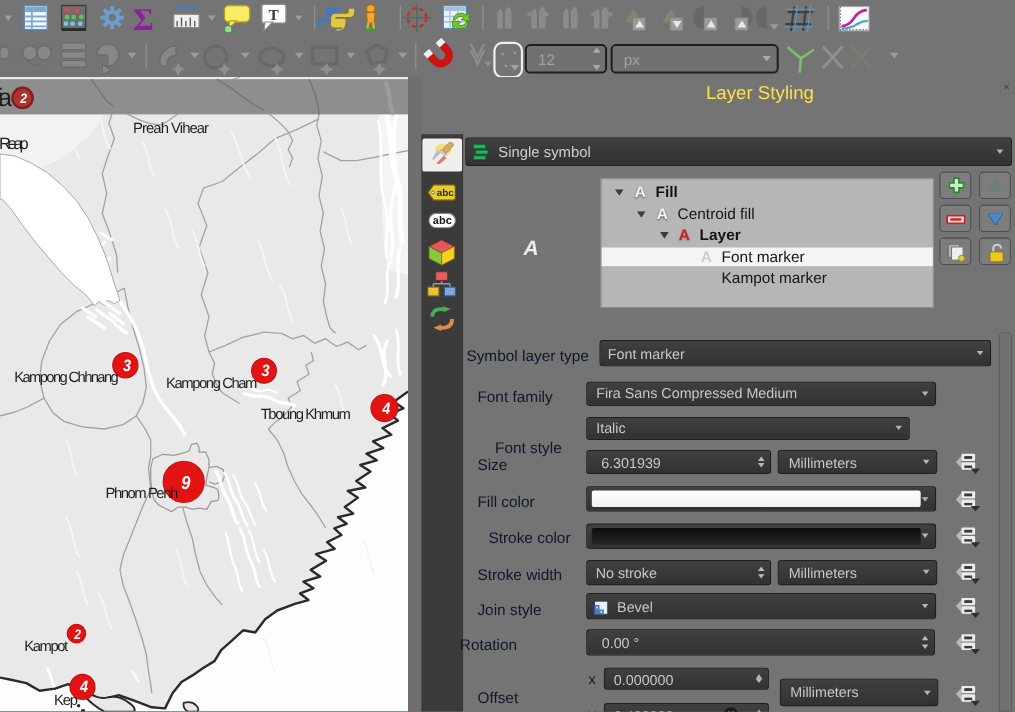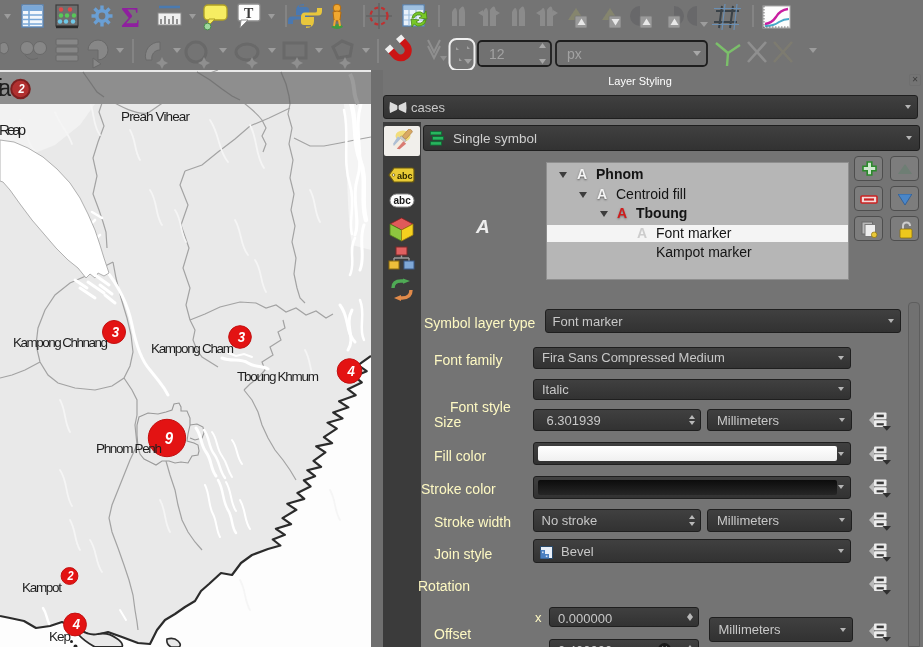--- a/index.html
+++ b/index.html
@@ -5,21 +5,21 @@
   html,body{margin:0;padding:0;}
   body{width:923px;height:647px;overflow:hidden;position:relative;
        font-family:"Liberation Sans", sans-serif;background:#747474;}
   .abs{position:absolute;}
   #toolbar{left:0;top:0;width:923px;height:70px;background:#747474;}
   #map{left:0;top:70px;width:371px;height:577px;background:#15803d;overflow:hidden;}
   #panel{left:371px;top:70px;width:552px;height:577px;background:#747474;}
   .dk{position:absolute;background:linear-gradient(#404040,#323232);border:1px solid #1f1f1f;
       border-radius:3px;color:#c8c8c8;font-size:13px;
       box-sizing:border-box;white-space:nowrap;overflow:hidden;}
-  .lbl{position:absolute;color:#fef9c3;font-size:14px;white-space:nowrap;}
+  .lbl{position:absolute;color:#0f172a;font-size:14px;white-space:nowrap;}
   .carr{position:absolute;right:6px;top:50%;margin-top:-2px;width:0;height:0;
         border-left:3.5px solid transparent;border-right:3.5px solid transparent;
         border-top:4px solid #b5b5b5;}
   .spinarr{position:absolute;right:5px;width:0;height:0;
         border-left:3.5px solid transparent;border-right:3.5px solid transparent;}
   .up{top:5px;border-bottom:4.5px solid #b9b9b9;}
   .dn{bottom:5px;border-top:4.5px solid #b9b9b9;}
   .trow{position:absolute;left:1px;width:300px;height:19px;font-size:14px;color:#141414;}
   .btn6{position:absolute;width:29px;height:25px;background:#7d7d7d;
         border:1px solid #4e4e4e;border-radius:4px;box-sizing:border-box;}
@@ -329,31 +329,23 @@
     <text x="80.1" y="510.5" font-size="12.5">2</text>
     <text x="86.9" y="559.5" font-size="15">4</text>
   </g>
 </svg>
 </div>
 <div id="panel" class="abs">
 
   <div class="abs" style="left:0;top:0;width:11.5px;height:577px;background:#6f6f6f;"></div>
   <div class="abs" style="left:11.5px;top:52px;width:38px;height:525px;background:#3b3b3b;"></div>
 
-  <div class="abs" style="left:169px;top:5px;width:200px;text-align:center;color:#ffffff;font-size:11px;">Layer Styling</div>
+  <div class="abs" style="left:169px;top:5px;width:200px;text-align:right;color:#fde047;font-size:17px;">Layer Styling</div>
   <div class="abs" style="left:538px;top:4px;width:10px;height:10px;border:1px solid #6f6f6f;border-radius:2px;color:#3f3f3f;font-size:8px;line-height:10px;text-align:center;">✕</div>
 
-  <div class="dk" style="left:12px;top:24.5px;width:535px;height:24px;">
-    <svg class="abs" style="left:5px;top:5px;" width="18" height="13" viewBox="0 0 18 13">
-      <path d="M1.6 1.2 Q0.6 0.8 0.8 2.2 Q0.2 6.5 0.8 10.8 Q0.6 12.2 1.6 11.8 L7.6 9 Q8.4 8.6 8.4 7.6 L8.4 5.4 Q8.4 4.4 7.6 4 Z" fill="#dcdcdc"></path>
-      <path d="M16.4 1.2 Q17.4 0.8 17.2 2.2 Q17.8 6.5 17.2 10.8 Q17.4 12.2 16.4 11.8 L10.4 9 Q9.6 8.6 9.6 7.6 L9.6 5.4 Q9.6 4.4 10.4 4 Z" fill="#dcdcdc"></path>
-    </svg>
-    <span class="abs" style="left:27px;top:4px;">cases</span>
-    <i class="carr"></i>
-  </div>
 
   <div class="abs" style="left:12.5px;top:55.5px;width:36px;height:30px;background:#f1efeb;border-radius:2px;"></div>
   <svg class="abs" style="left:17px;top:59px;" width="26" height="24" viewBox="0 0 26 24">
     <ellipse cx="15" cy="7" rx="7.5" ry="5.5" fill="#f2dd7a"></ellipse>
     <g transform="rotate(42 13 12)">
       <rect x="10.8" y="-3" width="4.6" height="11" rx="1.5" fill="#d9a965" stroke="#a87838" stroke-width="0.6"></rect>
       <rect x="9.8" y="8" width="6.6" height="2.6" fill="#cdcdcd" stroke="#8a8a8a" stroke-width="0.5"></rect>
       <path d="M7.6 10.6 L18.6 10.6 L17.4 19 Q13 22 8.9 19 Z" fill="#f4ece0"></path>
       <path d="M7.6 10.6 L11.3 10.6 L11 20.5 Q9.6 20 8.9 19 Z" fill="#aebfd4"></path>
       <path d="M15 10.6 L18.6 10.6 L17.4 19 Q16.3 20 15 20.5 Z" fill="#d97b72"></path>
@@ -399,35 +391,35 @@
   <div class="abs" style="left:105px;top:146px;width:20px;color:#ededed;font-size:19px;font-style:italic;font-weight:bold;">A</div>
 
   <div class="abs" style="left:175px;top:92px;width:303px;height:118px;background:#b6b6b6;border:1px solid #8e8e8e;box-sizing:border-box;">
     <div class="abs" style="left:1px;top:132px;"></div>
     <div class="abs" style="left:0;top:61.5px;width:301px;height:17px;background:#f4f4f4;"></div>
     <div class="trow" style="top:3px;">
       <svg class="abs" style="left:11px;top:6px;" width="8" height="6">
           <path d="M0 0 L8 0 L4 6 Z" fill="#3d3d3d"></path>
         </svg>
       <span class="abs" style="left:29px;top:0px;color:#f5f5f5;font-weight:bold;text-shadow:0 1px 2px #555;">A</span>
-      <span class="abs" style="left:48px;top:0px;font-weight:bold;">Phnom</span>
+      <span class="abs" style="left:48px;top:0px;font-weight:bold;">Fill</span>
     </div>
     <div class="trow" style="top:22.5px;">
       <svg class="abs" style="left:31px;top:6px;" width="8" height="6">
           <path d="M0 0 L8 0 L4 6 Z" fill="#3d3d3d"></path>
         </svg>
       <span class="abs" style="left:49px;top:0px;color:#f5f5f5;font-weight:bold;text-shadow:0 1px 2px #555;">A</span>
       <span class="abs" style="left:68px;top:0px;">Centroid fill</span>
     </div>
     <div class="trow" style="top:42px;">
       <svg class="abs" style="left:52px;top:6px;" width="8" height="6">
           <path d="M0 0 L8 0 L4 6 Z" fill="#3d3d3d"></path>
         </svg>
       <span class="abs" style="left:69px;top:0px;color:#cf1d1d;font-weight:bold;text-shadow:0 1px 2px #777;">A</span>
-      <span class="abs" style="left:88px;top:0px;font-weight:bold;">Tboung</span>
+      <span class="abs" style="left:88px;top:0px;font-weight:bold;">Layer</span>
     </div>
     <div class="trow" style="top:61.5px;">
       <span class="abs" style="left:89px;top:0px;color:#cdcdcd;font-weight:bold;">A</span>
       <span class="abs" style="left:108px;top:0px;">Font marker</span>
     </div>
     <div class="trow" style="top:80.5px;">
       <span class="abs" style="left:108px;top:0px;">Kampot marker</span>
     </div>
   </div>
 
@@ -464,37 +456,37 @@
       <path d="M4 8 L4 5 Q4 1.5 7.5 1.5 Q11 1.5 11 5" fill="none" stroke="#cdcdcd" stroke-width="2"></path>
       <rect x="1" y="8" width="12" height="9" rx="1.2" fill="#eec81c" stroke="#8a7010" stroke-width="0.8"></rect>
     </svg>
   </div>
 
   <div class="lbl" style="left:53px;top:245px;">Symbol layer type</div>
   <div class="lbl" style="left:63px;top:282px;">Font family</div>
   <div class="lbl" style="left:63px;top:329px;margin-left:16px;">Font style</div>
   <div class="lbl" style="left:63px;top:344px;">Size</div>
   <div class="lbl" style="left:63px;top:378px;">Fill color</div>
-  <div class="lbl" style="left:50px;top:411px;">Stroke color</div>
+  <div class="lbl" style="left:73px;top:411px;">Stroke color</div>
   <div class="lbl" style="left:63px;top:444px;">Stroke width</div>
   <div class="lbl" style="left:63px;top:476px;">Join style</div>
   <div class="lbl" style="left:47px;top:508px;">Rotation</div>
   <div class="lbl" style="left:63px;top:556px;">Offset</div>
   <div class="lbl" style="left:164px;top:540px;font-size:13px;">x</div>
   <div class="lbl" style="left:164px;top:572px;font-size:13px;">y</div>
 
   <div class="dk" style="left:173.5px;top:239px;width:356px;height:24px;">
     <span class="abs" style="left:7px;top:4px;">Font marker</span>
       <i class="carr"></i>
   </div>
   <div class="dk" style="left:162px;top:277px;width:318px;height:21.5px;">
     <span class="abs" style="left:8px;top:2px;">Fira Sans Compressed Medium</span>
       <i class="carr"></i>
   </div>
-  <div class="dk" style="left:162px;top:308.5px;width:318px;height:21px;text-align:right;">
+  <div class="dk" style="left:162px;top:308.5px;width:294px;height:21px;text-align:right;">
     <span class="abs" style="left:8px;top:2px;">Italic</span>
       <i class="carr"></i>
   </div>
   <div class="dk" style="left:161.5px;top:338.5px;width:168.5px;height:22.5px;">
     <span class="abs" style="left:13px;top:3px;">6.301939</span>
     <i class="spinarr up"></i>
       <i class="spinarr dn"></i>
   </div>
   <div class="dk" style="left:336px;top:338.5px;width:145px;height:22.5px;">
     <span class="abs" style="left:9px;top:3px;">Millimeters</span>
@@ -519,20 +511,25 @@
   </div>
   <div class="dk" style="left:162px;top:469px;width:318px;height:24px;">
     <svg class="abs" style="left:6px;top:5.5px;" width="13" height="13" viewBox="0 0 13 13">
       <rect x="0.5" y="0.5" width="12" height="12" fill="#e8f0fa" stroke="#2a4a6a"></rect>
       <path d="M0.5 12.5 L0.5 4 L5 4 L5 8 L9 8 L9 12.5 Z" fill="#4a7fc0"></path>
       <rect x="2" y="5.5" width="1.6" height="1.6" fill="#cfe0f4"></rect>
         <rect x="5.8" y="9.5" width="1.6" height="1.6" fill="#cfe0f4"></rect>
     </svg>
     <span class="abs" style="left:27px;top:4px;text-align:right;">Bevel</span>
       <i class="carr"></i>
+  </div>
+  <div class="dk" style="left:162px;top:502px;width:317px;height:23.5px;">
+    <span class="abs" style="left:13px;top:4px;">0.00 °</span>
+    <i class="spinarr up"></i>
+      <i class="spinarr dn"></i>
   </div>
   <div class="dk" style="left:178px;top:537px;width:149.5px;height:20px;">
     <span class="abs" style="left:8px;top:3px;">0.000000</span>
     <i class="spinarr up"></i>
       <i class="spinarr dn"></i>
   </div>
   <div class="dk" style="left:178px;top:569px;width:149.5px;height:22px;">
     <span class="abs" style="left:8px;top:3px;">0.400000</span>
     <div class="abs" style="left:108px;top:3px;width:13px;height:13px;border-radius:7px;background:#191919;color:#909090;font-size:9px;line-height:13px;text-align:center;">✕</div>
     <i class="spinarr up"></i>

